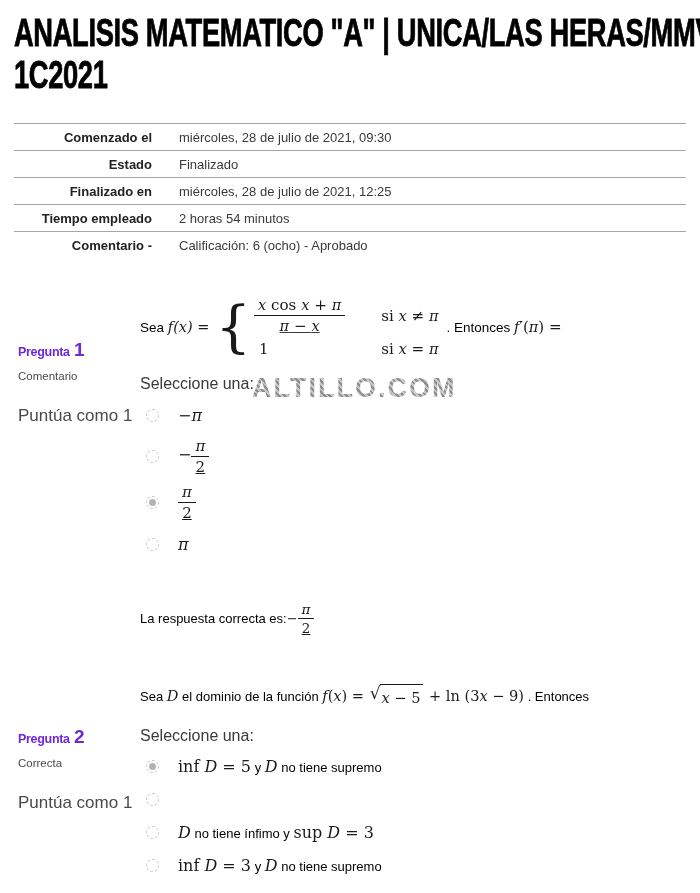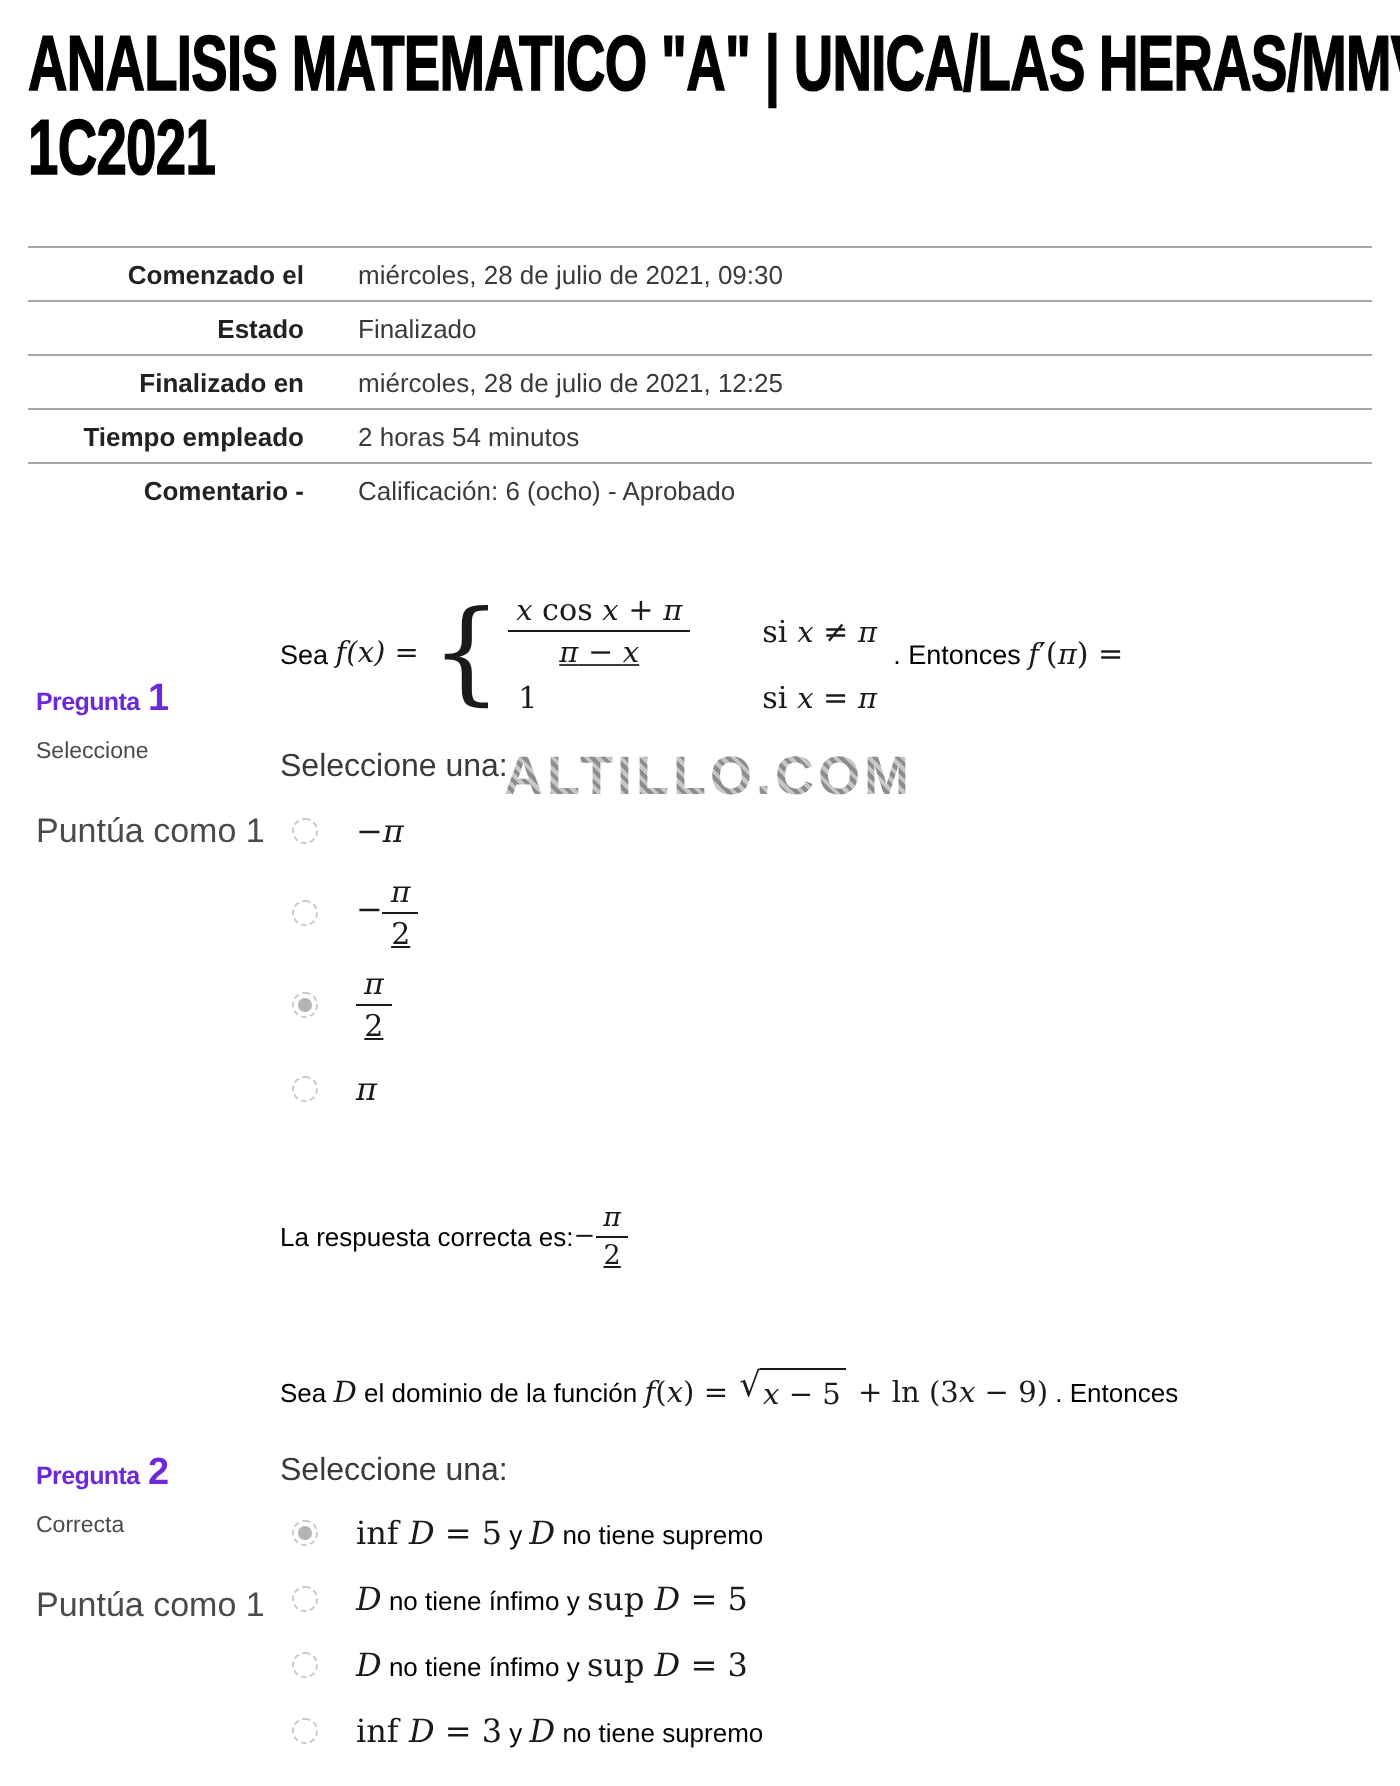--- a/index.html
+++ b/index.html
@@ -129,21 +129,21 @@
       </tr>
     </tbody>
   </table>
 
   <section class="question">
     <div class="qinfo">
       <div class="qtitle">
         <span class="qword">Pregunta</span>
         <span class="qnum">1</span>
       </div>
-      <div class="qstate">Seleccione</div>
+      <div class="qstate">Comentario</div>
       <div class="qpoints">Puntúa como 1</div>
     </div>
     <div class="qcontent">
 
       <div class="formula">
         <span class="t">Sea </span>&nbsp;
         <span class="i">f(x) =</span>
         <span class="brace">{</span>
         <span class="cases">
           <span class="frac">
@@ -216,21 +216,20 @@
 
       <div class="select-label">Seleccione una:</div>
 
       <div class="options">
         <div class="option">
           <span class="radio sel"></span>
           <span class="opt-label mrow"><span class="m">inf </span><span class="i">D</span><span class="m"> = 5</span><span class="t"> y </span><span class="i">D</span><span class="t"> no tiene supremo</span></span>
         </div>
         <div class="option">
           <span class="radio"></span>
-          <span class="opt-label mrow"><span class="i">D</span><span class="t"> no tiene ínfimo y </span><span class="m">sup </span><span class="i">D</span><span class="m"> = 5</span></span>
         </div>
         <div class="option">
           <span class="radio"></span>
           <span class="opt-label mrow"><span class="i">D</span><span class="t"> no tiene ínfimo y </span><span class="m">sup </span><span class="i">D</span><span class="m"> = 3</span></span>
         </div>
         <div class="option">
           <span class="radio"></span>
           <span class="opt-label mrow"><span class="m">inf </span><span class="i">D</span><span class="m"> = 3</span><span class="t"> y </span><span class="i">D</span><span class="t"> no tiene supremo</span></span>
         </div>
       </div>

